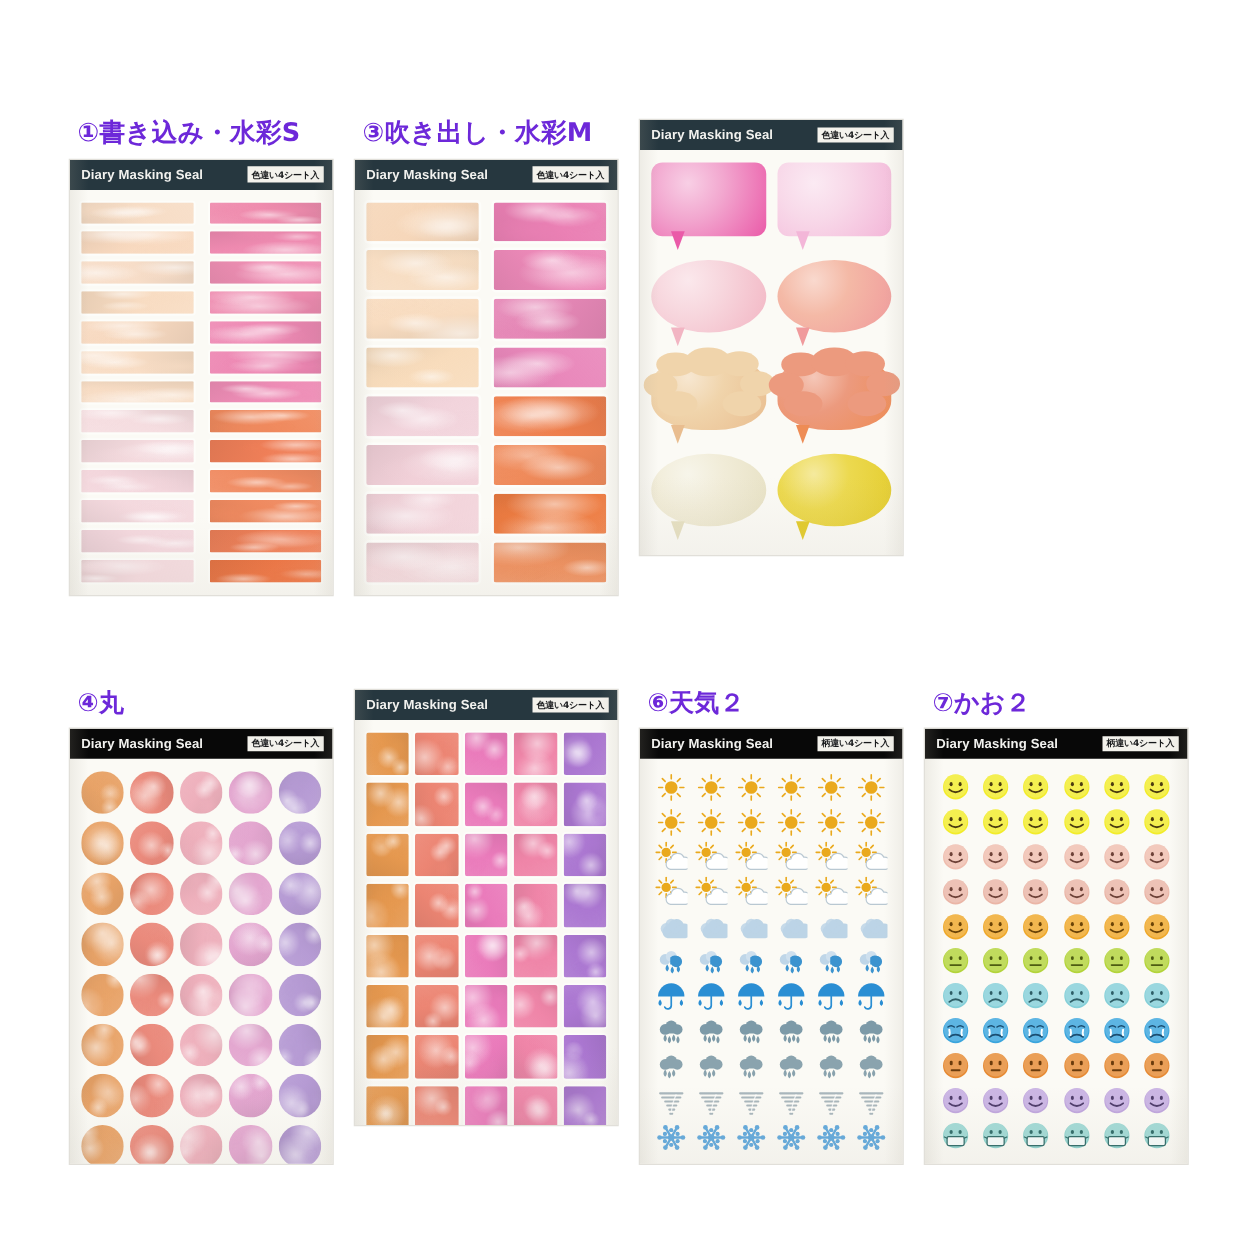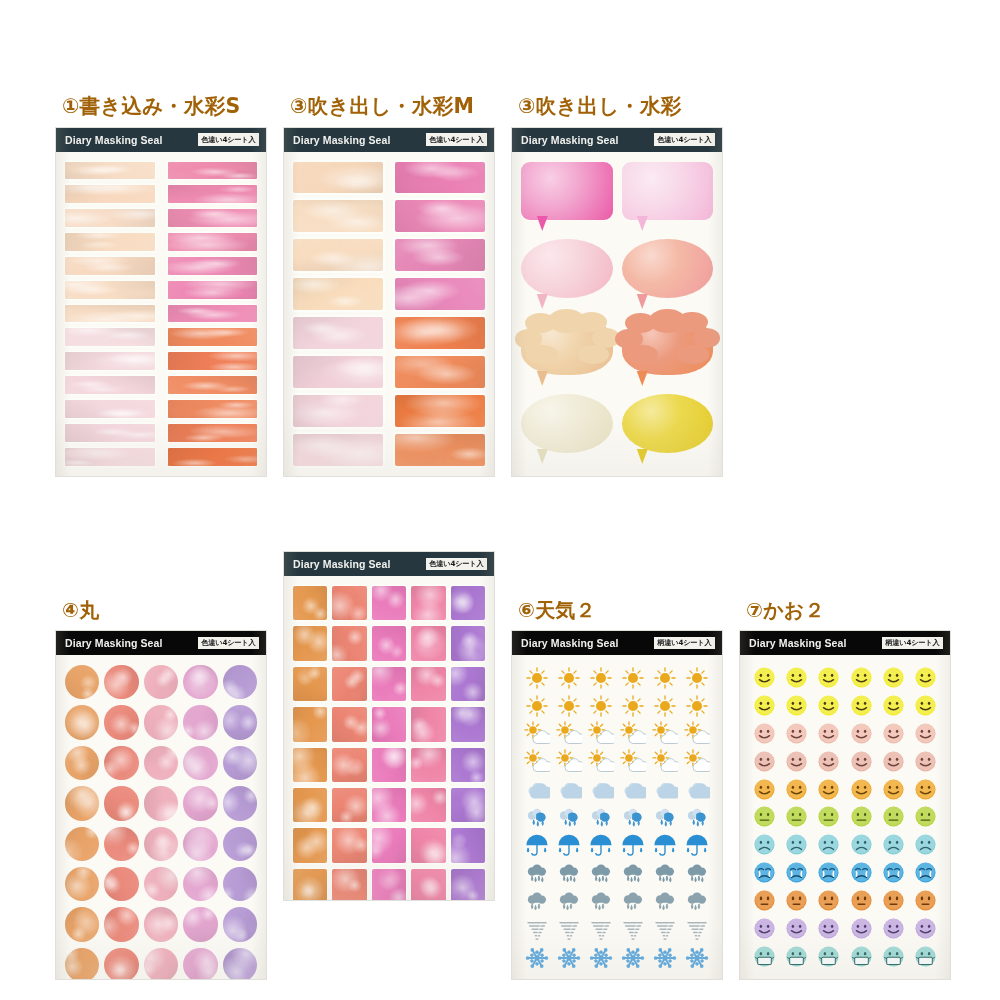--- a/index.html
+++ b/index.html
@@ -34,28 +34,28 @@
     position: absolute;
     top: 0;
   }
   .cell-w-wide { width: 228px; }
   .cell-w-nar  { width: 213px; }
 
   
   .caption {
     font-size: 20.5px;
     font-weight: 700;
-    color: #a16207;
+    color: #6d28d9;
     letter-spacing: 0.2px;
     line-height: 1;
     white-space: nowrap;
     margin: 0 0 11px 6px;
     font-family: "DejaVu Sans", "Liberation Sans", sans-serif;
   }
-  .caption-sm { font-size: 20px; margin-top: 48px; }
+  .caption-sm { font-size: 20px; }
 
   
   .sheet {
     position: relative;
     background: #fbfaf5;
     box-shadow: 0 0 0 1px rgba(200,196,186,.55);
     overflow: hidden;
   }
   .sheet-tall { height: 348px; }
 
@@ -238,21 +238,20 @@
               <div class="block" style="background: radial-gradient(40% 40% at 54% 14%, rgba(255, 255, 255, 0.55) 0%, rgba(255, 255, 255, 0) 65%), radial-gradient(51% 51% at 22% 18%, rgba(242, 211, 218, 0.55) 0%, rgba(255, 255, 255, 0) 65%), radial-gradient(67% 67% at 35% 56%, rgba(255, 255, 255, 0.55) 0%, rgba(255, 255, 255, 0) 65%), radial-gradient(34% 34% at 30% 84%, rgba(242, 211, 218, 0.55) 0%, rgba(255, 255, 255, 0) 65%), linear-gradient(279deg, rgba(242, 211, 218, 0.92) 0%, rgb(242, 211, 218) 48%, rgb(225, 196, 203) 100%);"></div>
               <div class="block" style="background: radial-gradient(67% 67% at 54% 26%, rgba(255, 255, 255, 0.55) 0%, rgba(255, 255, 255, 0) 65%), radial-gradient(59% 59% at 13% 56%, rgba(237, 124, 66, 0.55) 0%, rgba(255, 255, 255, 0) 65%), radial-gradient(69% 69% at 48% 85%, rgba(255, 255, 255, 0.55) 0%, rgba(255, 255, 255, 0) 65%), radial-gradient(39% 39% at 48% 41%, rgba(237, 124, 66, 0.55) 0%, rgba(255, 255, 255, 0) 65%), linear-gradient(334deg, rgba(237, 124, 66, 0.92) 0%, rgb(237, 124, 66) 48%, rgb(220, 115, 61) 100%);"></div>
               <div class="block" style="background: radial-gradient(73% 73% at 75% 61%, rgba(255, 255, 255, 0.55) 0%, rgba(255, 255, 255, 0) 65%), radial-gradient(41% 41% at 78% 55%, rgba(243, 216, 220, 0.55) 0%, rgba(255, 255, 255, 0) 65%), radial-gradient(56% 56% at 33% 36%, rgba(255, 255, 255, 0.55) 0%, rgba(255, 255, 255, 0) 65%), radial-gradient(41% 41% at 84% 18%, rgba(243, 216, 220, 0.55) 0%, rgba(255, 255, 255, 0) 65%), linear-gradient(353deg, rgba(243, 216, 220, 0.92) 0%, rgb(243, 216, 220) 48%, rgb(226, 201, 205) 100%);"></div>
               <div class="block" style="background: radial-gradient(34% 34% at 83% 63%, rgba(255, 255, 255, 0.55) 0%, rgba(255, 255, 255, 0) 65%), radial-gradient(73% 73% at 14% 57%, rgba(239, 143, 93, 0.55) 0%, rgba(255, 255, 255, 0) 65%), radial-gradient(71% 71% at 22% 14%, rgba(255, 255, 255, 0.55) 0%, rgba(255, 255, 255, 0) 65%), radial-gradient(45% 45% at 37% 80%, rgba(239, 143, 93, 0.55) 0%, rgba(255, 255, 255, 0) 65%), linear-gradient(6deg, rgba(239, 143, 93, 0.92) 0%, rgb(239, 143, 93) 48%, rgb(222, 133, 86) 100%);"></div>
             </div>
         </div>
       </div>
     </div>
 
     <div class="cell cell-w-wide" style="left:512px">
-      <div class="caption">③吹き出し・水彩</div>
       <div class="sheet sheet-tall" style="width:210px">
         <div class="sheet-header hdr-navy">
           <span class="hdr-title">Diary Masking Seal</span>
           <span class="hdr-badge">色違い4シート入</span>
         </div>
         <div class="sheet-body">
           <div class="grid g-bubble" id="grid-3">
               <div class="bubble-cell">
                 <div class="bubble bub-rect" style="background: radial-gradient(circle at 32% 28%, rgb(248, 207, 229) 0%, rgb(242, 167, 207) 38%, rgb(234, 90, 168) 100%); color: rgb(234, 90, 168);"></div>
                 <span class="bubble-tail" style="color: rgb(234, 90, 168);"></span>

